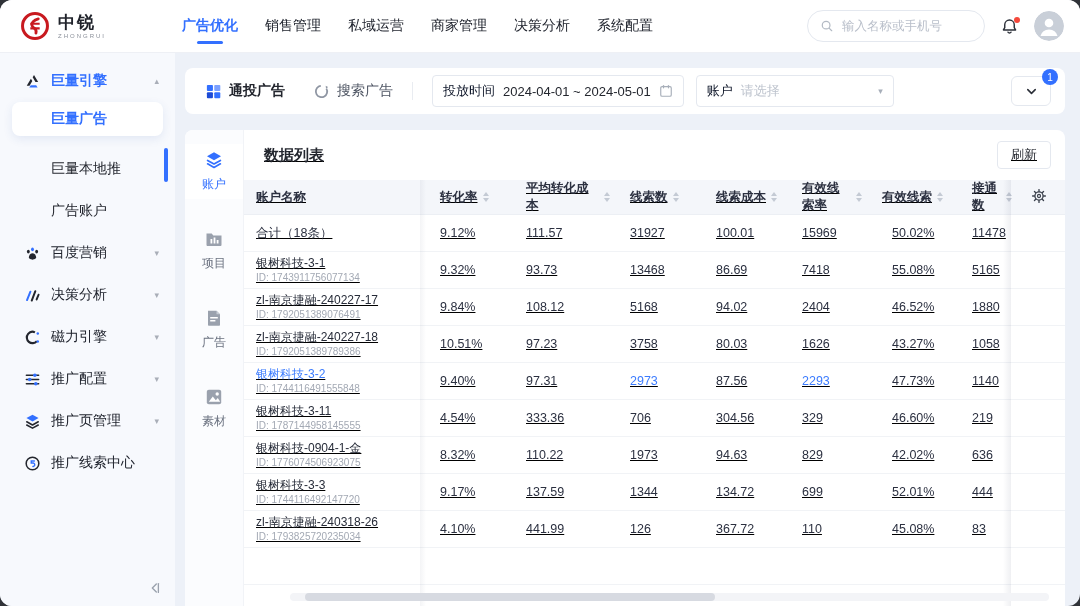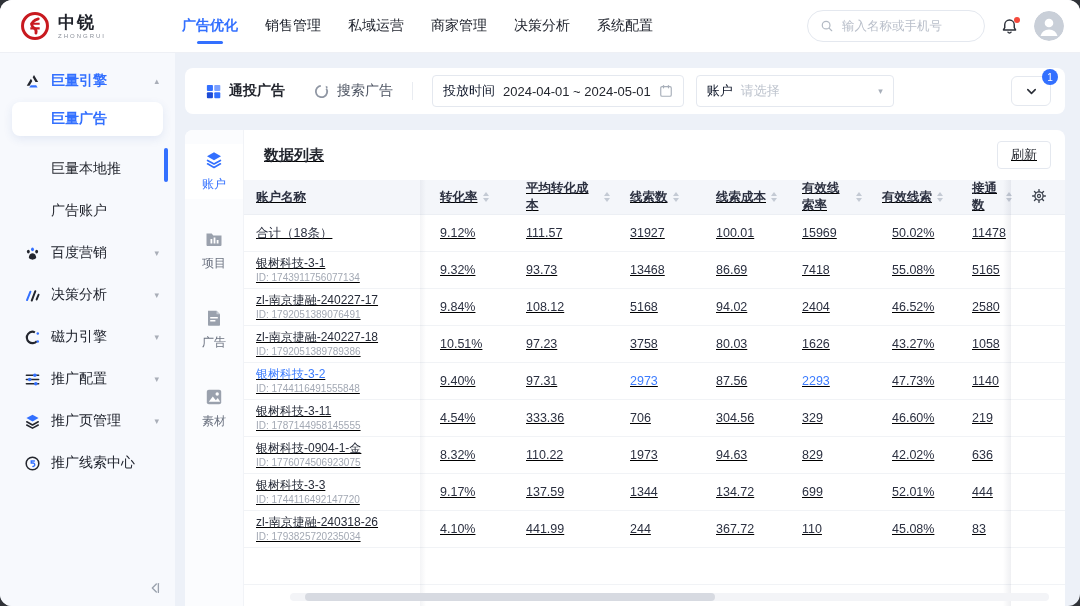--- a/index.html
+++ b/index.html
@@ -469,21 +469,21 @@
                     <span class="nm">zl-南京捷融-240227-17</span>
                     <span class="nid">ID: 1792051389076491</span>
                   </div>
                 </div>
                 <div class="c w1 val">9.84%</div>
                 <div class="c w2 val">108.12</div>
                 <div class="c w3 val">5168</div>
                 <div class="c w4 val">94.02</div>
                 <div class="c w5 val">2404</div>
                 <div class="c w6 val">46.52%</div>
-                <div class="c w7 val">2580</div>
+                <div class="c w7 val">1880</div>
                 <div class="c gear"></div>
               </div>
               <div class="trow">
                 <div class="c name">
                   <div class="namecell">
                     <span class="nm">zl-南京捷融-240227-18</span>
                     <span class="nid">ID: 1792051389789386</span>
                   </div>
                 </div>
                 <div class="c w1 val">10.51%</div>
@@ -561,21 +561,21 @@
               </div>
               <div class="trow">
                 <div class="c name">
                   <div class="namecell">
                     <span class="nm">zl-南京捷融-240318-26</span>
                     <span class="nid">ID: 1793825720235034</span>
                   </div>
                 </div>
                 <div class="c w1 val">4.10%</div>
                 <div class="c w2 val">441.99</div>
-                <div class="c w3 val">244</div>
+                <div class="c w3 val">126</div>
                 <div class="c w4 val">367.72</div>
                 <div class="c w5 val">110</div>
                 <div class="c w6 val">45.08%</div>
                 <div class="c w7 val">83</div>
                 <div class="c gear"></div>
               </div>
               <div class="trow"></div>
             <div class="shadow-name"></div>
             <div class="shadow-gear"></div>
             <div class="hscroll">

